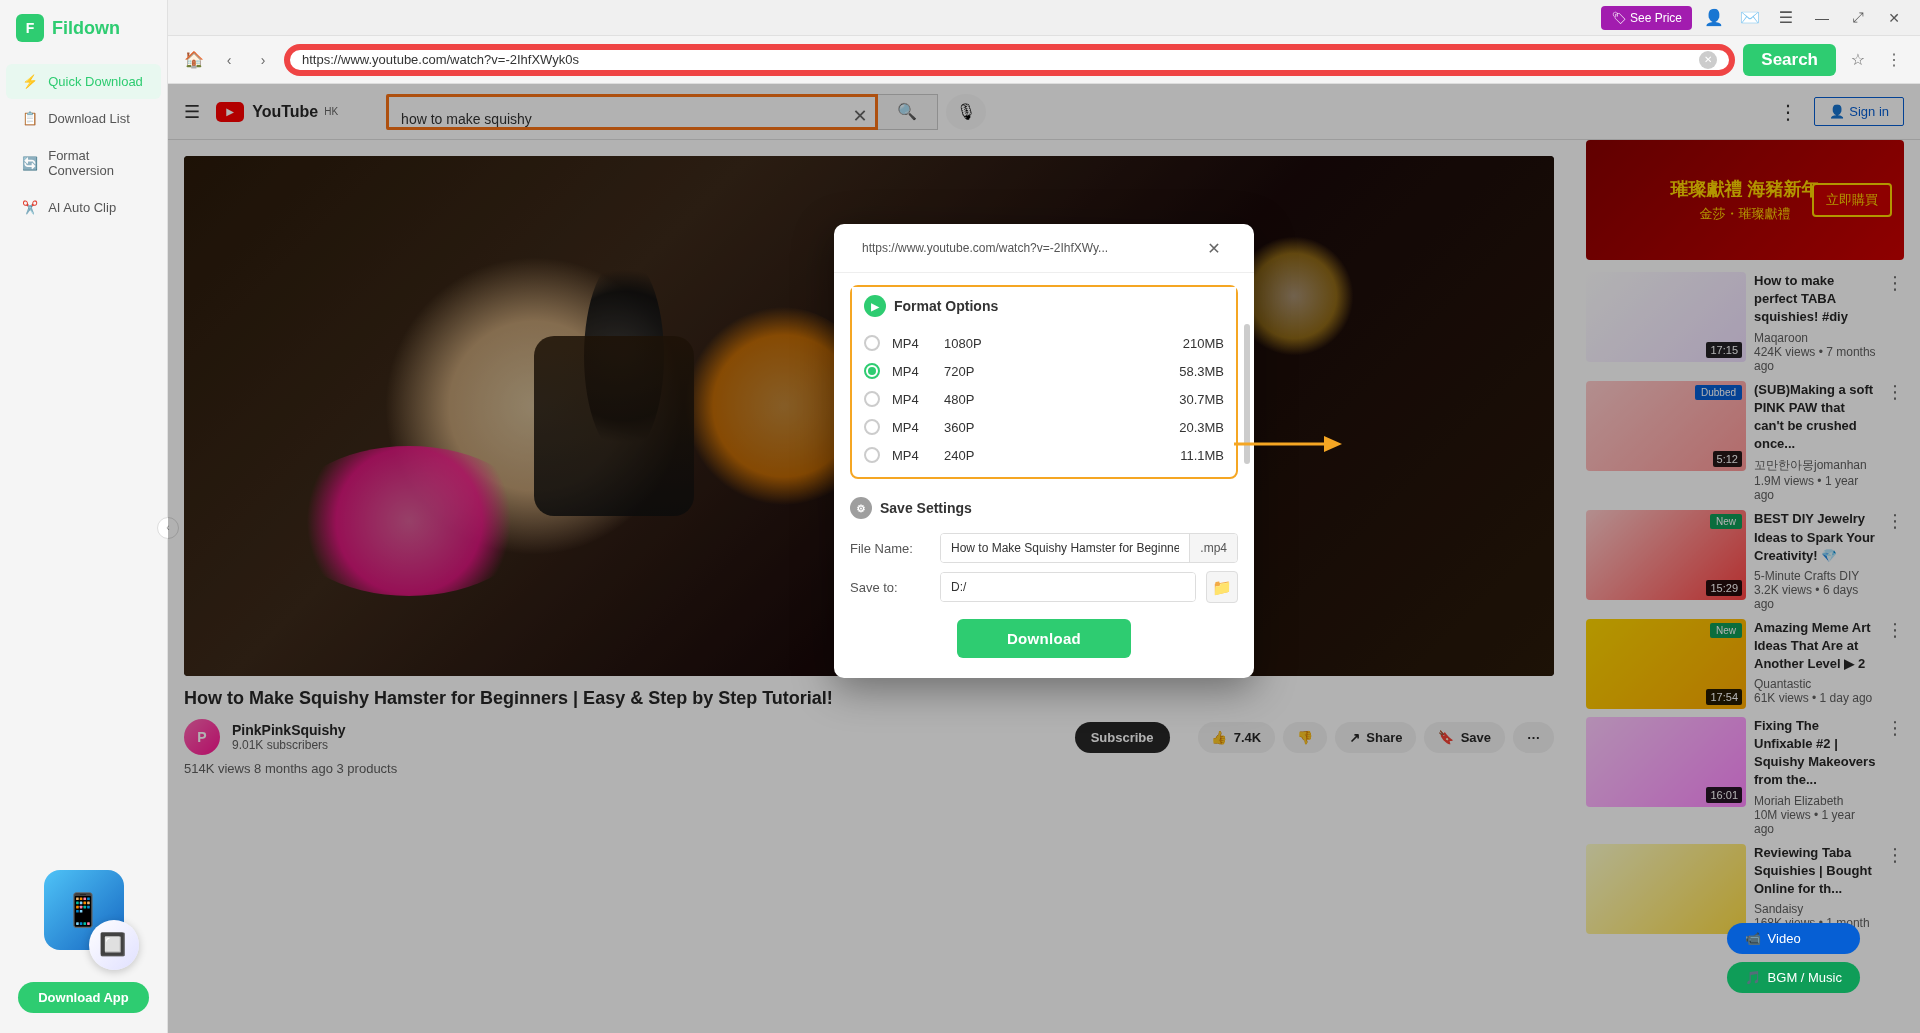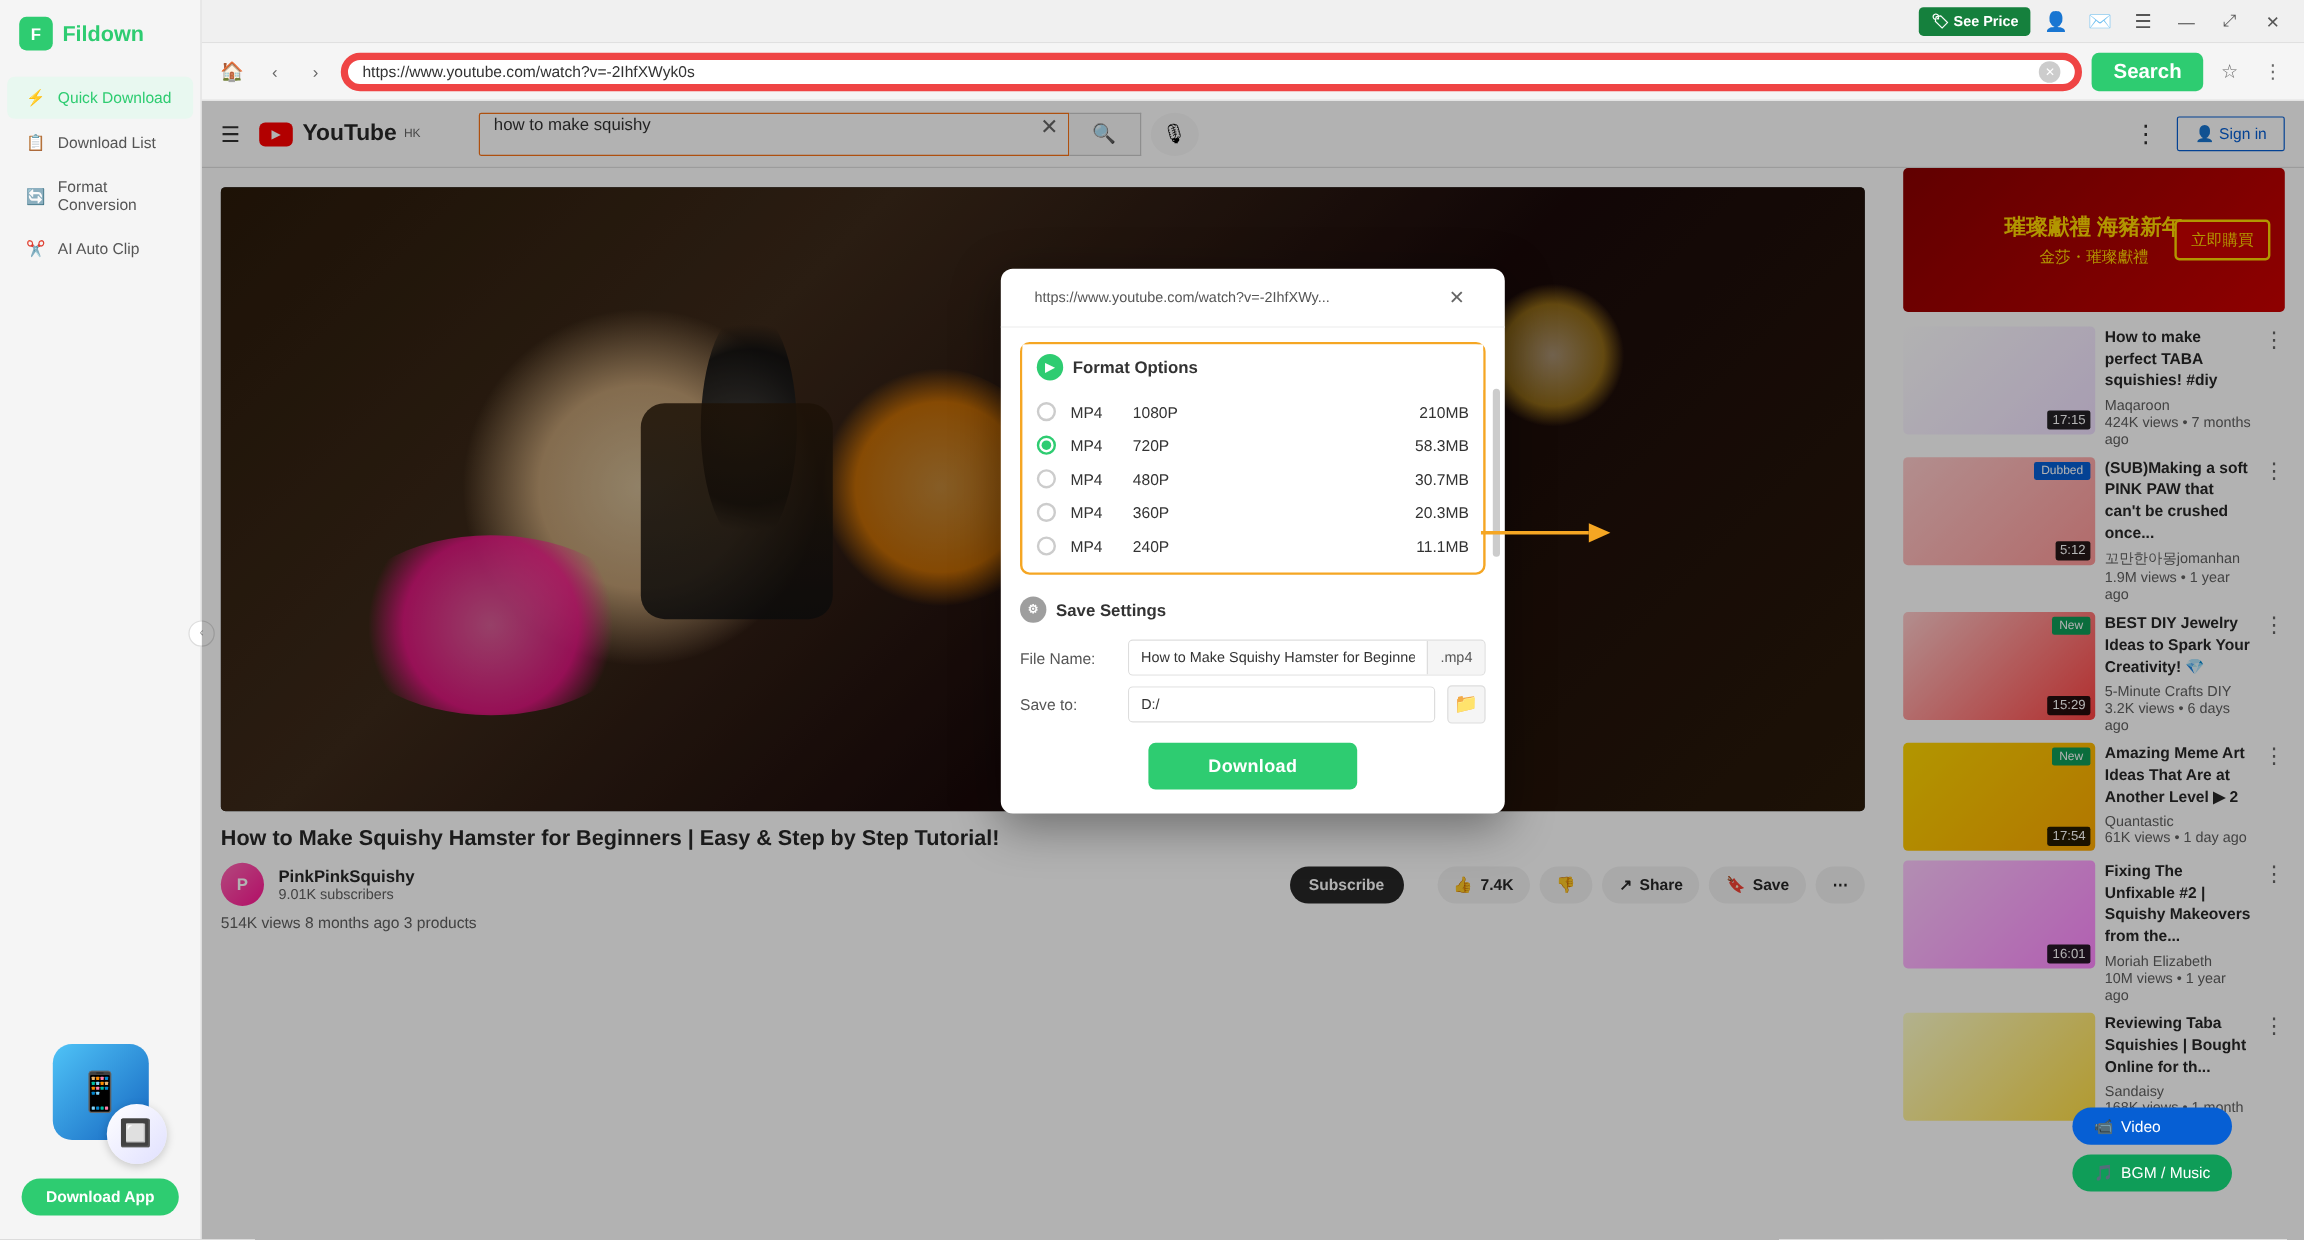--- a/index.html
+++ b/index.html
@@ -165,28 +165,28 @@
       font-size: 16px;
     }
     .window-ctrl-btn {
       width: 28px; height: 28px;
       display: flex; align-items: center; justify-content: center;
       cursor: pointer;
       color: #555;
       font-size: 14px;
     }
     .see-price-btn {
-      background: #15803d;
+      background: #a21caf;
       color: white;
       border: none;
       border-radius: 4px;
       padding: 5px 10px;
       font-size: 12px;
       cursor: pointer;
-      font-weight: 700;
+      font-weight: 400;
     }
     .header-icon-btn {
       width: 28px; height: 28px;
       display: flex; align-items: center; justify-content: center;
       cursor: pointer;
       color: #555;
       font-size: 16px;
     }
 
     
@@ -246,24 +246,24 @@
     }
     .yt-logo-icon::after {
       content: '▶';
       color: white;
       font-size: 10px;
     }
     .yt-search-bar {
       flex: 1;
       max-width: 600px;
       height: 36px;
-      border: 1px solid #f97316;
+      border: 3px solid #f97316;
       border-radius: 2px 0 0 2px;
       display: flex;
-      align-items: flex-start;
+      align-items: flex-end;
     }
     .yt-search-input {
       flex: 1;
       border: none;
       outline: none;
       padding: 0 12px;
       font-size: 14px;
       color: #333;
       background: transparent;
     }
@@ -777,21 +777,21 @@
       <div class="browser-action-btn">☆</div>
       <div class="browser-action-btn">⋮</div>
     </div>
 
     <div class="youtube-page">
 
       <div class="yt-header">
         <div class="yt-menu-btn">☰</div>
         <div class="yt-logo">
           <div class="yt-logo-icon"></div>
-          <span style="font-size:19px; font-weight:700; color:#282828; margin-left:4px;">YouTube</span>
+          <span style="font-size:16px; font-weight:700; color:#282828; margin-left:4px;">YouTube</span>
           <sup style="font-size:10px; color:#666; margin-left:2px;">HK</sup>
         </div>
         <div style="display:flex; align-items:center; flex:1; max-width:600px; margin-left:32px;">
           <div class="yt-search-bar">
             <input class="yt-search-input" value="how to make squishy" style="">
             <div class="yt-search-clear">✕</div>
           </div>
           <div class="yt-search-btn">🔍</div>
           <div class="yt-mic-btn">🎙</div>
         </div>

